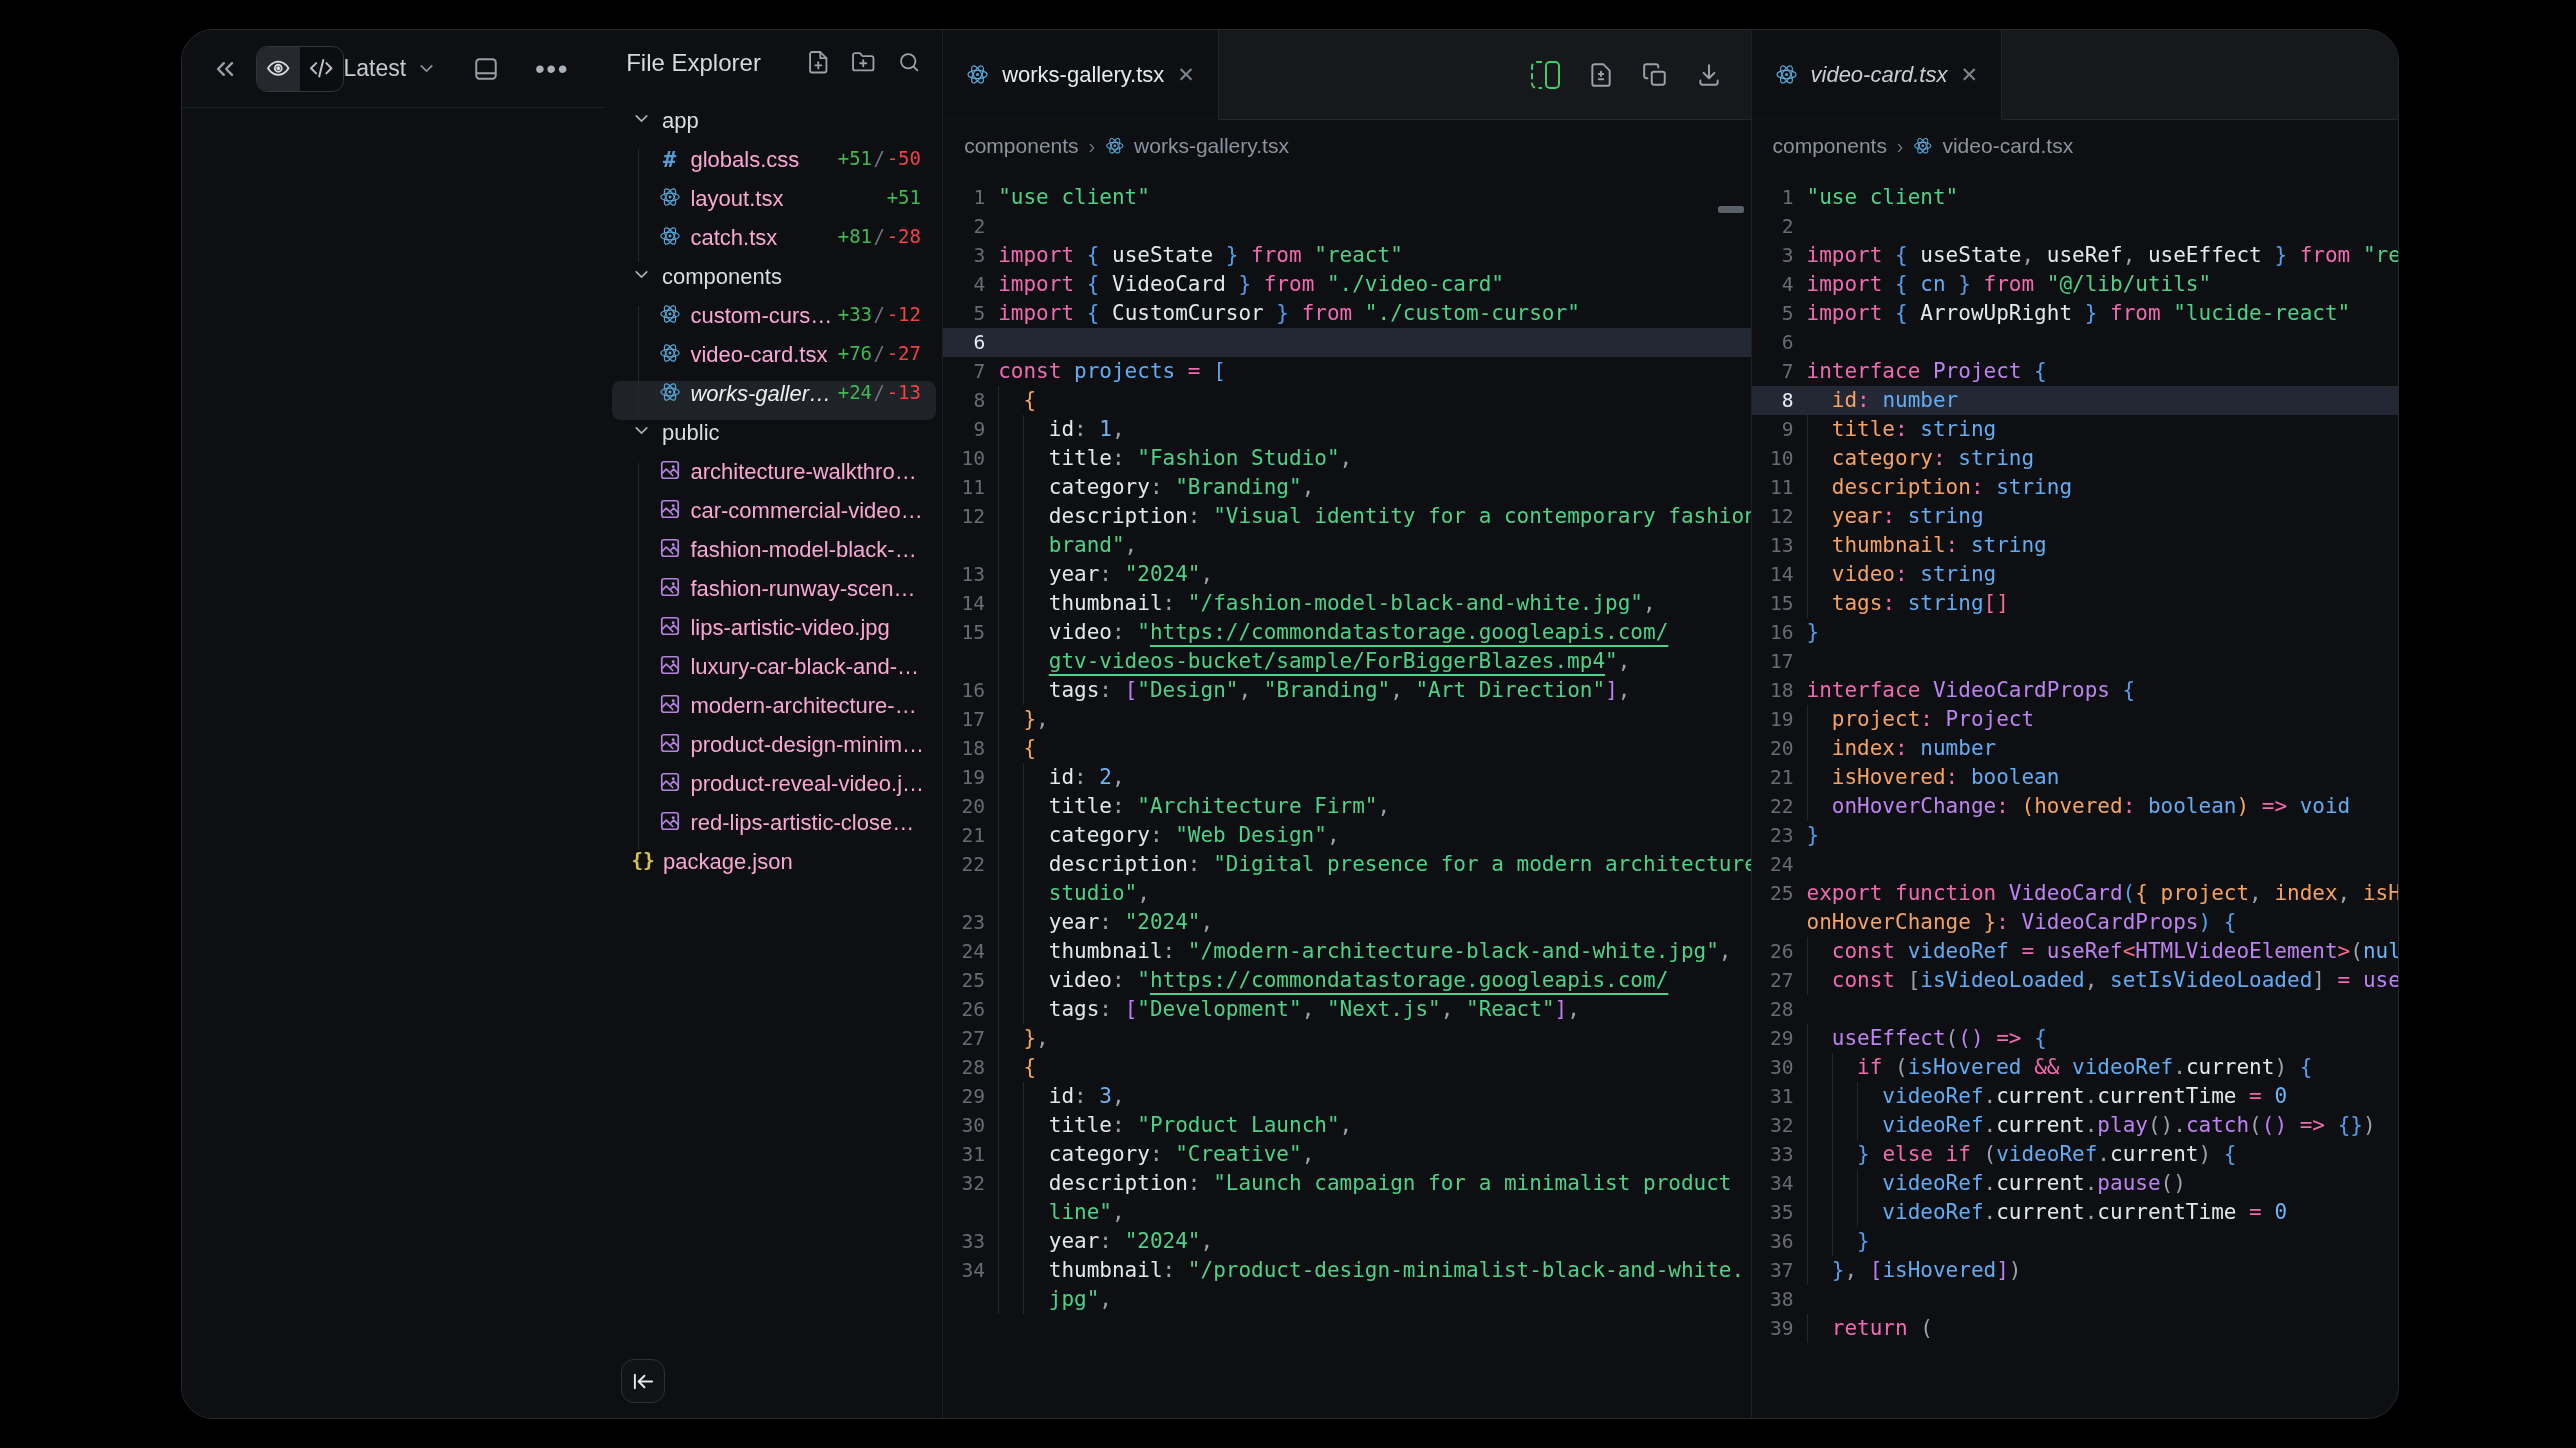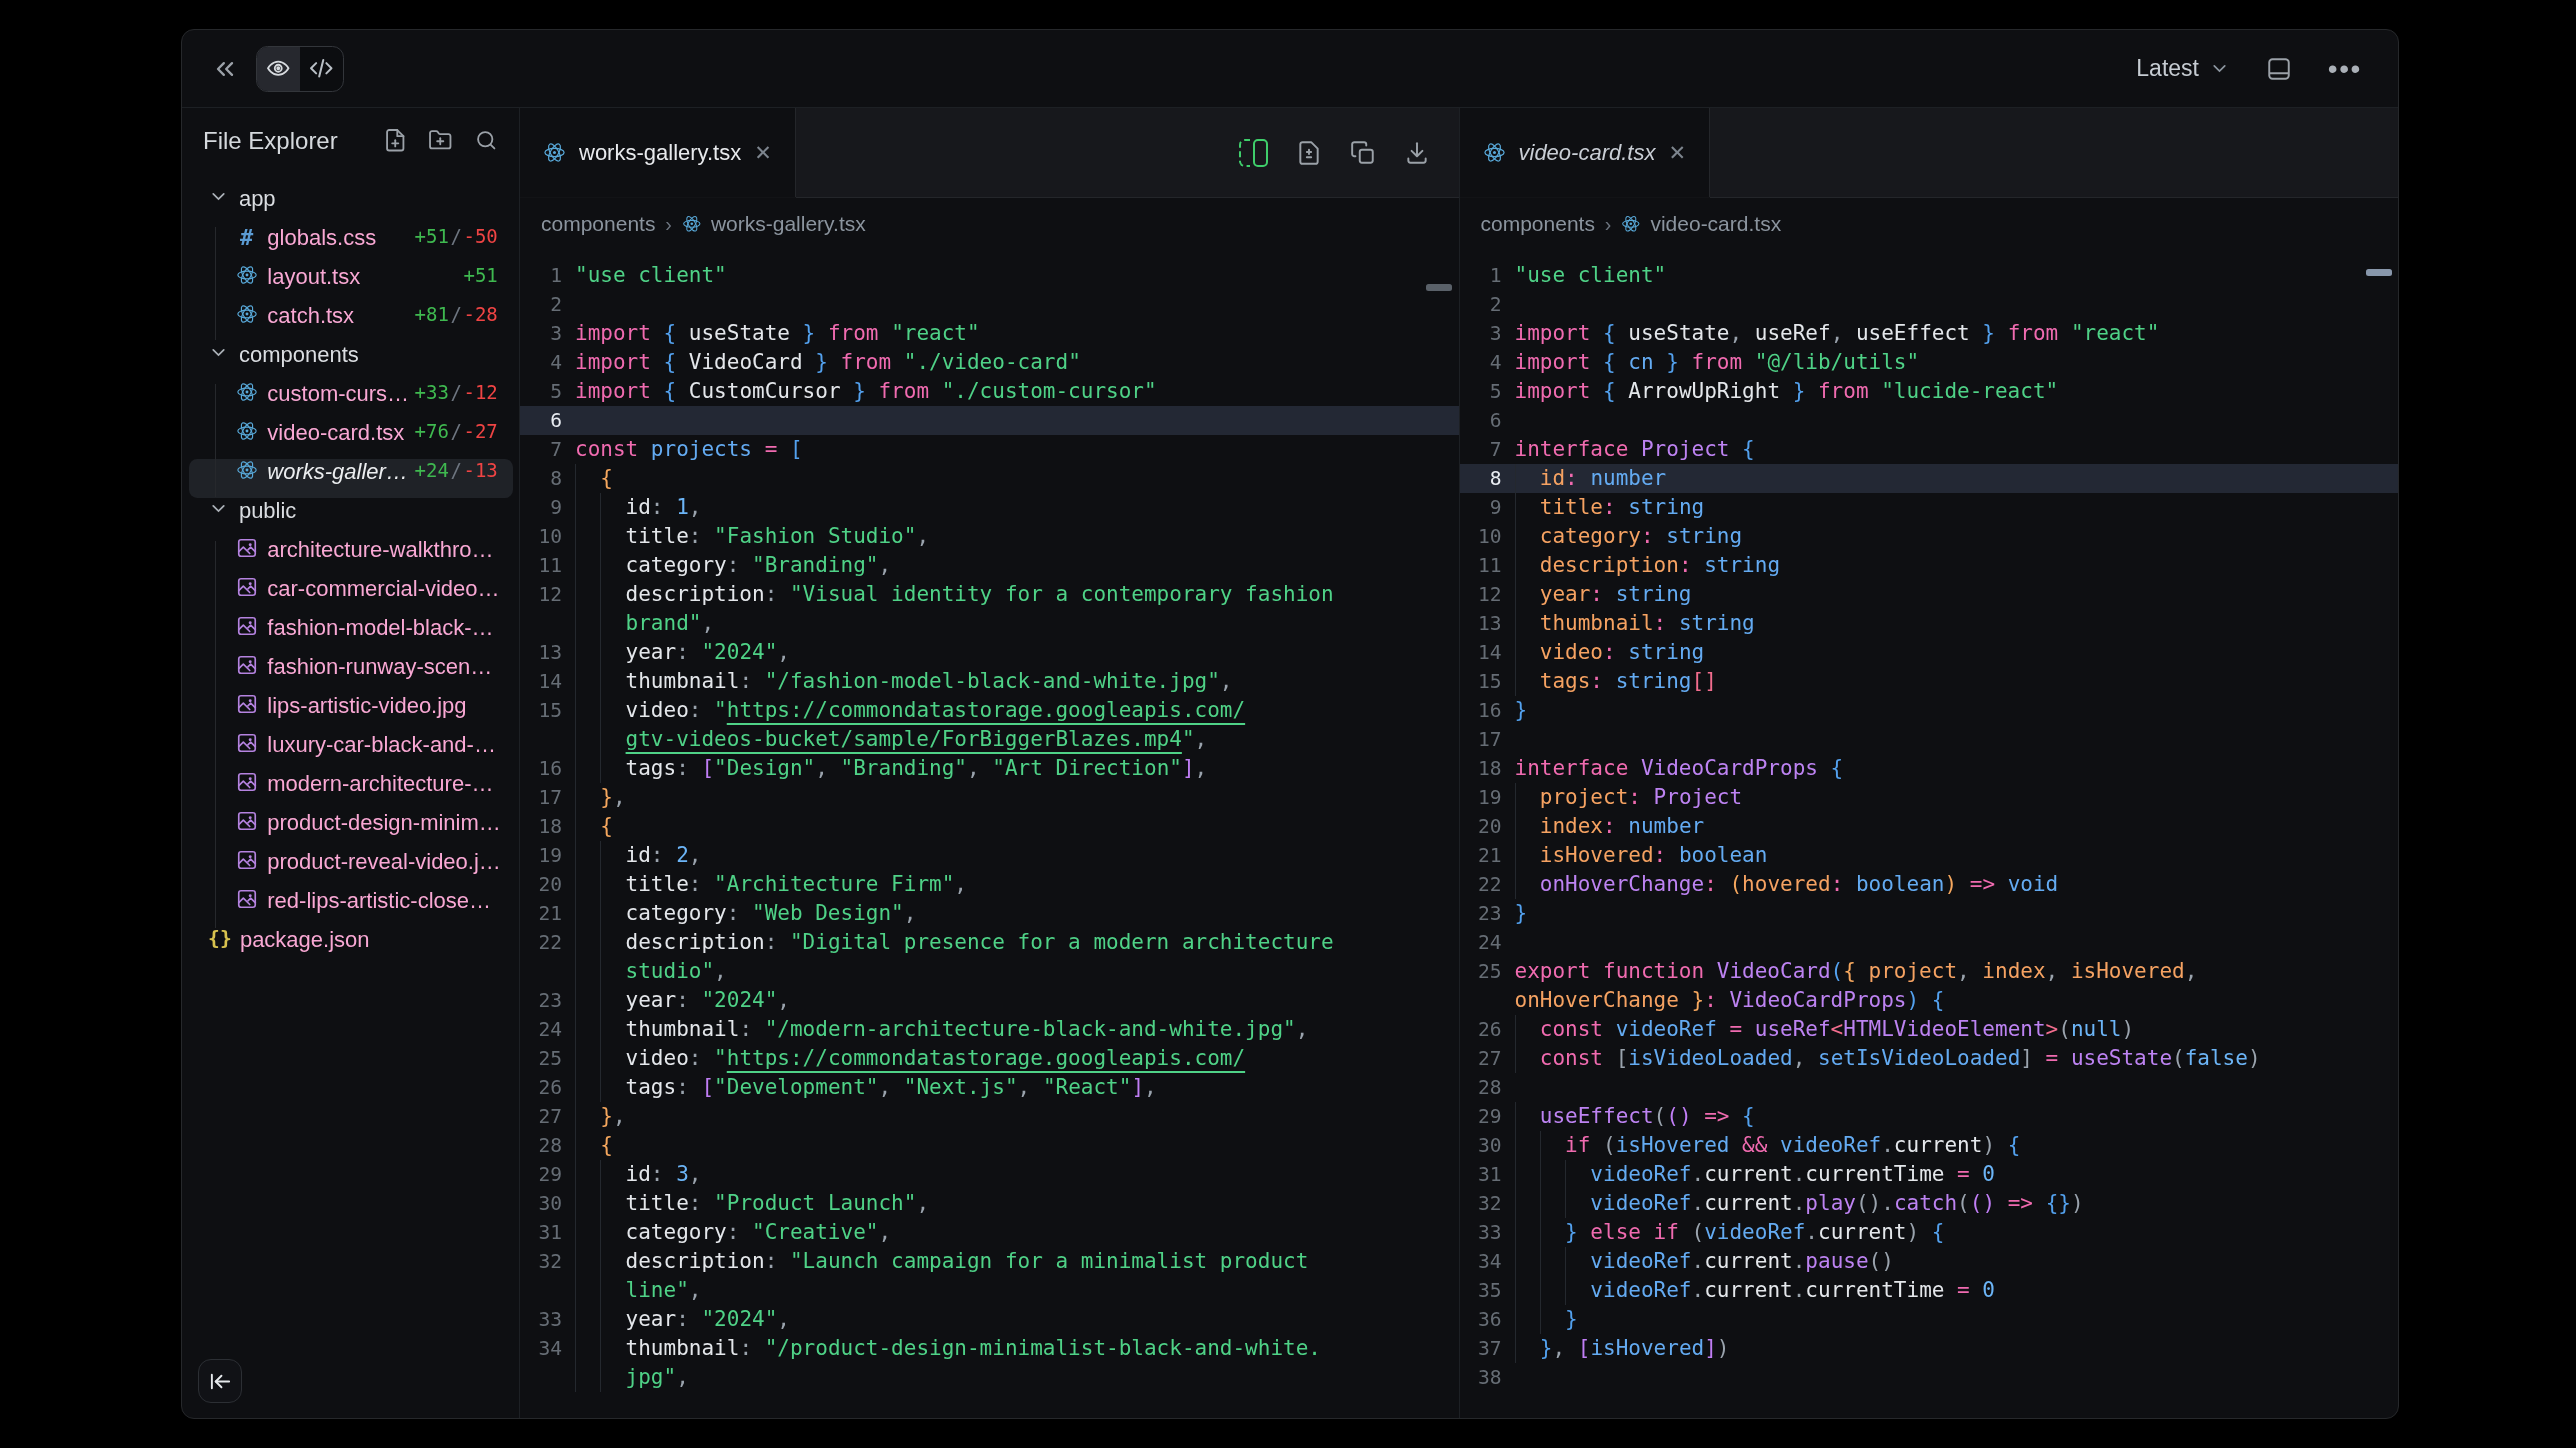--- a/index.html
+++ b/index.html
@@ -1,20 +1,20 @@
 <!DOCTYPE html>
 <html style="font-size:13px"><head>
 <meta charset="utf-8">
 <style>
   * { margin:0; padding:0; box-sizing:border-box; }
   html,body { width:2576px; height:1449px; background:#000; overflow:hidden;
               font-family:"Liberation Sans", sans-serif; }
   .app { position:absolute; left:181px; top:29px; width:2218px; height:1390px;
-         background:#0e0f12; border:0.8px solid #26282b; border-radius:13px; overflow:hidden;
-         display:flex; flex-direction:column; }
+         background:#0e0f12; border:0.8px solid #26282b; border-radius:32px; overflow:hidden;
+         display:flex; }
 
   
   .topbar { height:78px; flex:0 0 78px; display:flex; align-items:center;
             padding:0 36px 0 24.5px; border-bottom:0.8px solid #1d2024; }
   .icon-btn { display:flex; align-items:center; justify-content:center; color:#9ba1a8; cursor:pointer; }
   .collapse-btn { width:36px; height:36px; }
   .segmented { margin-left:13px; display:flex; height:46px; width:88px;
                border:0.8px solid #33363b; border-radius:11.4px; overflow:hidden; background:#0c0d10; }
   .segment { flex:1; display:flex; align-items:center; justify-content:center; color:#b9bfc6; }
   .segment.active { background:#26282e; color:#d6dade; }
@@ -572,19 +572,20 @@
           <div class="crow"><span class="ln">29</span><span class="tx"><i class="gd" style="left: calc(0ch + 13px);"></i><span class="t-p">  useEffect</span><span class="t-d">(</span><span class="t-b3">()</span><span class="t-k"> =&gt; </span><span class="t-b1">{</span></span></div>
           <div class="crow"><span class="ln">30</span><span class="tx"><i class="gd" style="left: calc(0ch + 13px);"></i><i class="gd" style="left: calc(2ch + 13px);"></i><span class="t-k">    if </span><span class="t-d">(</span><span class="t-v">isHovered</span><span class="t-k"> &amp;&amp; </span><span class="t-v">videoRef</span><span class="t-d">.</span><span class="t-w">current</span><span class="t-d">)</span><span class="t-b1"> {</span></span></div>
           <div class="crow"><span class="ln">31</span><span class="tx"><i class="gd" style="left: calc(0ch + 13px);"></i><i class="gd" style="left: calc(2ch + 13px);"></i><i class="gd" style="left: calc(4ch + 13px);"></i><span class="t-v">      videoRef</span><span class="t-d">.</span><span class="t-w">current</span><span class="t-d">.</span><span class="t-w">currentTime</span><span class="t-k"> = </span><span class="t-n">0</span></span></div>
           <div class="crow"><span class="ln">32</span><span class="tx"><i class="gd" style="left: calc(0ch + 13px);"></i><i class="gd" style="left: calc(2ch + 13px);"></i><i class="gd" style="left: calc(4ch + 13px);"></i><span class="t-v">      videoRef</span><span class="t-d">.</span><span class="t-w">current</span><span class="t-d">.</span><span class="t-p">play</span><span class="t-d">()</span><span class="t-d">.</span><span class="t-p">catch</span><span class="t-d">(</span><span class="t-b3">()</span><span class="t-k"> =&gt; </span><span class="t-b1">{}</span><span class="t-d">)</span></span></div>
           <div class="crow"><span class="ln">33</span><span class="tx"><i class="gd" style="left: calc(0ch + 13px);"></i><i class="gd" style="left: calc(2ch + 13px);"></i><span class="t-b1">    }</span><span class="t-k"> else if </span><span class="t-d">(</span><span class="t-v">videoRef</span><span class="t-d">.</span><span class="t-w">current</span><span class="t-d">)</span><span class="t-b1"> {</span></span></div>
           <div class="crow"><span class="ln">34</span><span class="tx"><i class="gd" style="left: calc(0ch + 13px);"></i><i class="gd" style="left: calc(2ch + 13px);"></i><i class="gd" style="left: calc(4ch + 13px);"></i><span class="t-v">      videoRef</span><span class="t-d">.</span><span class="t-w">current</span><span class="t-d">.</span><span class="t-p">pause</span><span class="t-d">()</span></span></div>
           <div class="crow"><span class="ln">35</span><span class="tx"><i class="gd" style="left: calc(0ch + 13px);"></i><i class="gd" style="left: calc(2ch + 13px);"></i><i class="gd" style="left: calc(4ch + 13px);"></i><span class="t-v">      videoRef</span><span class="t-d">.</span><span class="t-w">current</span><span class="t-d">.</span><span class="t-w">currentTime</span><span class="t-k"> = </span><span class="t-n">0</span></span></div>
           <div class="crow"><span class="ln">36</span><span class="tx"><i class="gd" style="left: calc(0ch + 13px);"></i><i class="gd" style="left: calc(2ch + 13px);"></i><span class="t-b1">    }</span></span></div>
           <div class="crow"><span class="ln">37</span><span class="tx"><i class="gd" style="left: calc(0ch + 13px);"></i><span class="t-b1">  }</span><span class="t-d">, </span><span class="t-b3">[</span><span class="t-v">isHovered</span><span class="t-b3">]</span><span class="t-d">)</span></span></div>
           <div class="crow"><span class="ln">38</span><span class="tx"></span></div>
+          <div class="crow"><span class="ln">39</span><span class="tx"><i class="gd" style="left: calc(0ch + 13px);"></i><span class="t-k">  return </span><span class="t-d">(</span></span></div>
         </div>
       <div class="scroll-dash"></div>
     </div>
 
   </div>
 </div>
 
 
 </body></html>

